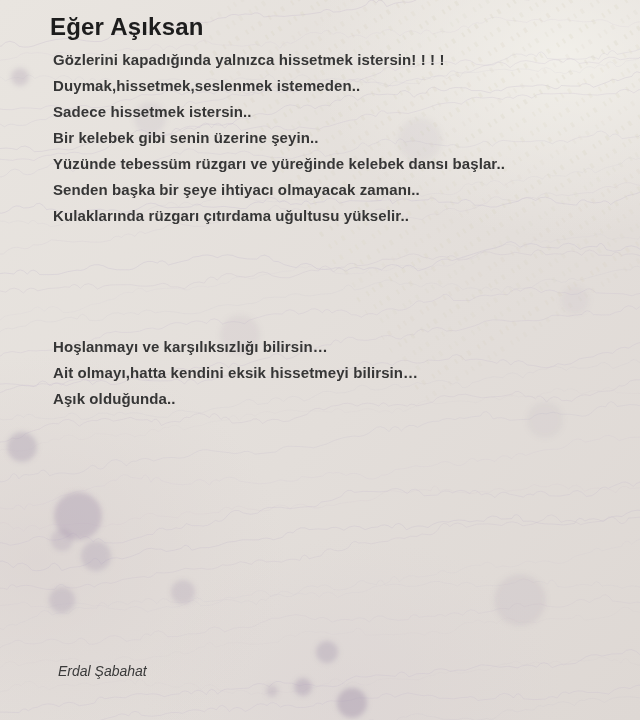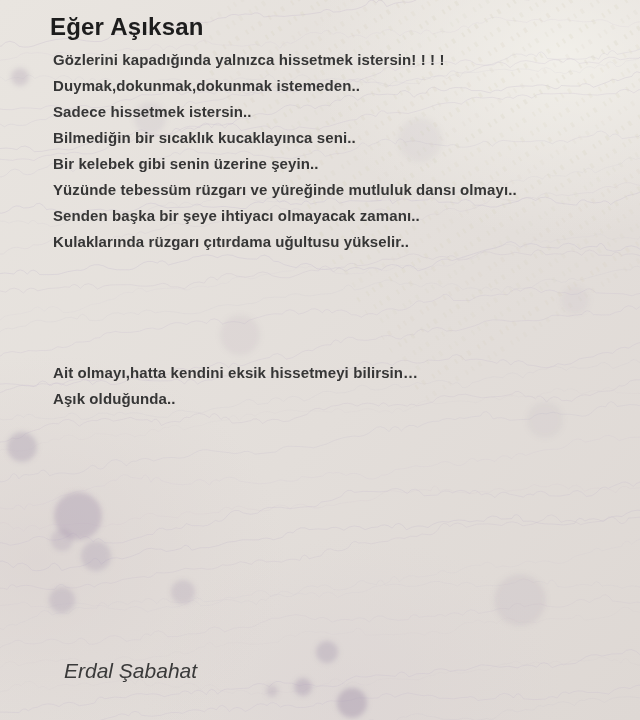--- a/index.html
+++ b/index.html
@@ -50,23 +50,23 @@
     font-weight: bold;
     color: #363636;
     letter-spacing: 0.1px;
     white-space: pre;
   }
   .stanza-1 { margin-top: 6px; }
   .stanza-2 { margin-top: 105px; }
   .author-name {
     position: absolute;
     z-index: 2;
-    left: 64px;
+    left: 58px;
     top: 660px;
-    font-size: 21px;
+    font-size: 14px;
     line-height: 22px;
     font-style: italic;
     font-weight: normal;
     color: #3a3a3a;
   }
 </style>
 </head>
 <body>
 
 <div class="page">
@@ -165,30 +165,30 @@
         <circle cx="520" cy="600" r="26" fill="#a99cb0" opacity="0.15"></circle>
         <circle cx="575" cy="300" r="14" fill="#a99cb0" opacity="0.08"></circle>
       </g>
   </svg>
 
   <div class="content">
     <h1 class="poem-title">Eğer Aşıksan</h1>
 
     <div class="stanza stanza-1">
       <p>Gözlerini kapadığında yalnızca hissetmek istersin! ! ! !</p>
-      <p>Duymak,dokunmak,dokunmak istemeden..</p>
+      <p>Duymak,hissetmek,seslenmek istemeden..</p>
       <p>Sadece hissetmek istersin..</p>
-      <p>Bilmediğin bir sıcaklık kucaklayınca seni..</p>
       <p>Bir kelebek gibi senin üzerine şeyin..</p>
-      <p>Yüzünde tebessüm rüzgarı ve yüreğinde mutluluk dansı olmayı..</p>
+      <p>Yüzünde tebessüm rüzgarı ve yüreğinde kelebek dansı başlar..</p>
       <p>Senden başka bir şeye ihtiyacı olmayacak zamanı..</p>
       <p>Kulaklarında rüzgarı çıtırdama uğultusu yükselir..</p>
     </div>
 
     <div class="stanza stanza-2">
+      <p>Hoşlanmayı ve karşılıksızlığı bilirsin…</p>
       <p>Ait olmayı,hatta kendini eksik hissetmeyi bilirsin…</p>
       <p>Aşık olduğunda..</p>
     </div>
   </div>
 
   <div class="author-name">Erdal Şabahat</div>
 
 </div>
 
 </body></html>

